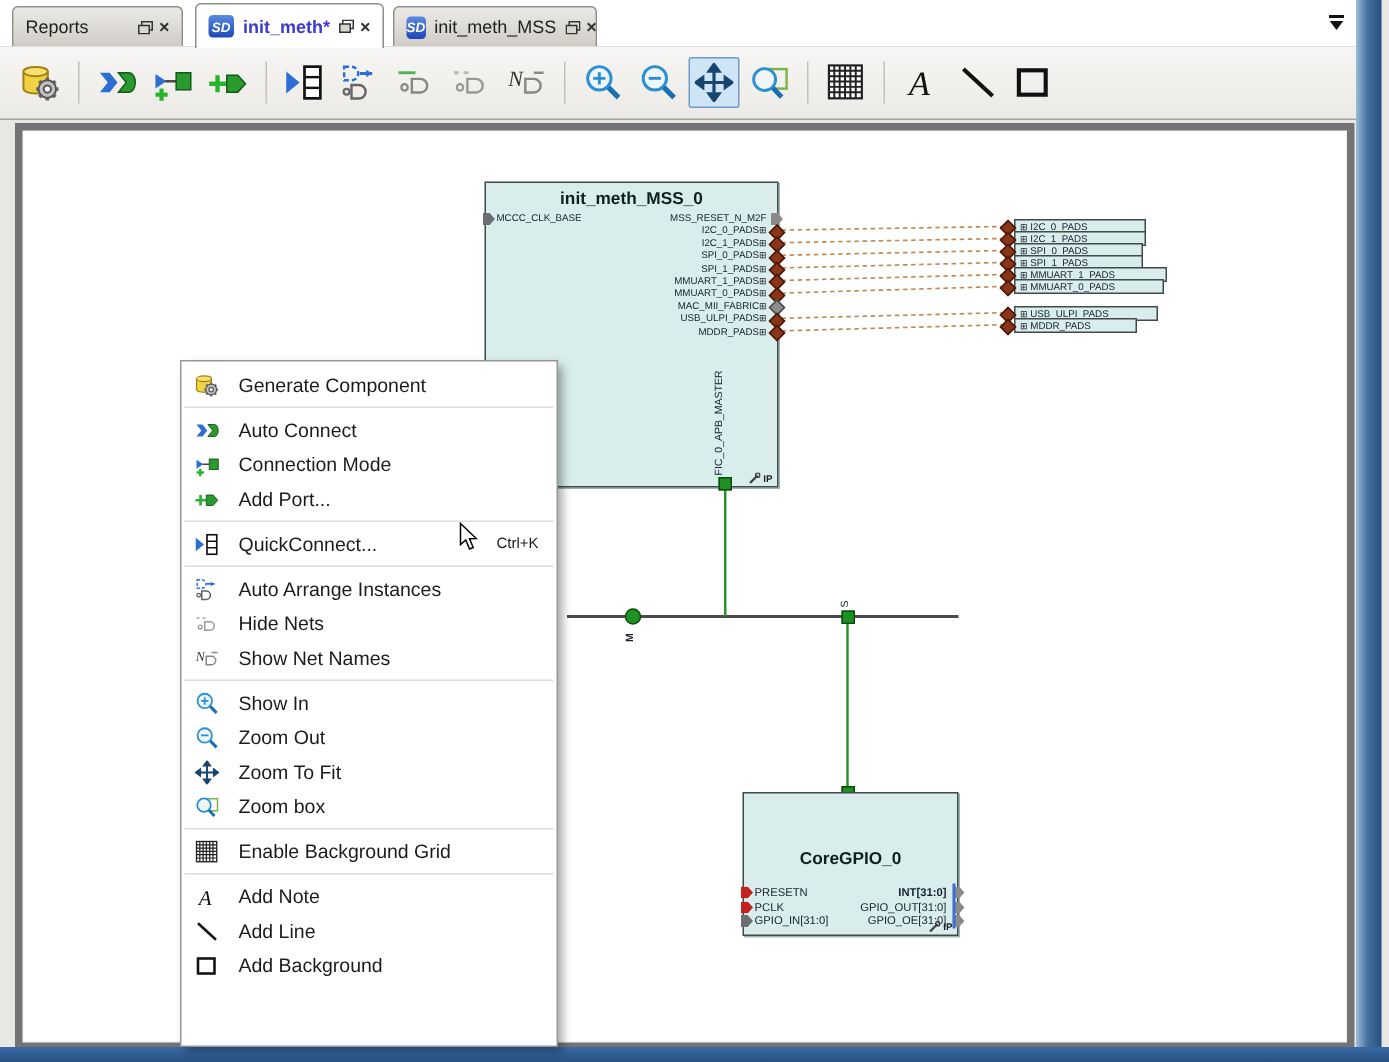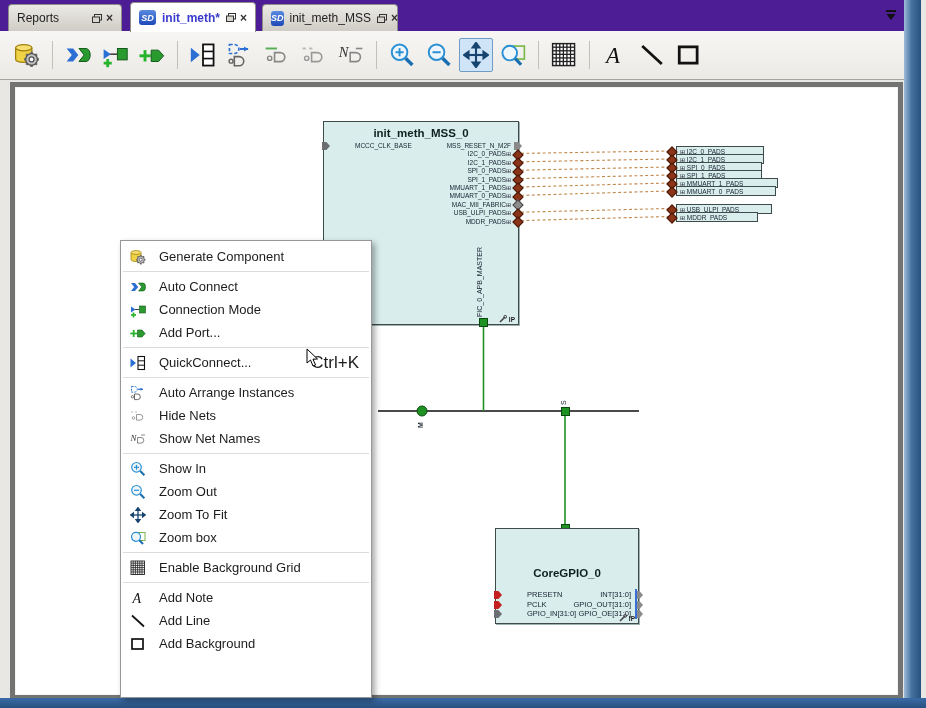--- a/index.html
+++ b/index.html
@@ -1,18 +1,18 @@
 <!DOCTYPE html>
 <html><head>
 <meta charset="utf-8">
 <style>
   html,body{margin:0;padding:0;}
   .app{position:relative;width:926px;height:708px;background:#e9e7e3;font-family:"Liberation Sans",sans-serif;overflow:hidden;-webkit-font-smoothing:antialiased;}
   
-  .tabbar{position:absolute;left:0;top:0;width:904px;height:31px;background:#4c1d95;border-bottom:1px solid #8f8d88;}
+  .tabbar{position:absolute;left:0;top:0;width:904px;height:31px;background:#ffffff;border-bottom:1px solid #8f8d88;}
   .tab{position:absolute;display:flex;align-items:center;gap:6px;padding:0 8px;box-sizing:border-box;
        border:1px solid #8f8d88;border-bottom:none;border-radius:4px 4px 0 0;background:linear-gradient(#eceae6,#cfccc5);
        font-size:12px;color:#222;cursor:default;}
   .tab.active{background:#fff;color:#3a3ace;z-index:3;font-weight:bold;}
   .sdbadge{display:inline-flex;align-items:center;justify-content:center;width:20px;height:15px;border-radius:3px;
        background:linear-gradient(#5a8ae0,#1d48b8);color:#fff;font-size:9px;font-weight:bold;font-style:italic;}
   .tabctl{display:inline-flex;align-items:center;gap:4px;margin-left:auto;}
   .tab .x{font-size:12px;font-weight:bold;color:#333;line-height:1;}
   
   .toolbar{position:absolute;left:0;top:31px;width:904px;height:49px;background:linear-gradient(#f7f6f4,#eceae6);
@@ -23,41 +23,41 @@
   .tsep{width:1px;height:28px;background:#c3c0ba;margin:0 5px;}
   .overflow{position:absolute;right:28px;top:8px;width:14px;height:14px;}
   
   .canvas{position:absolute;left:10px;top:82px;width:883px;height:608px;background:#fff;border:5px solid #737373;
        box-shadow:0 0 0 1px #f5f4f2 inset;overflow:hidden;}
   .wires{position:absolute;left:0;top:0;width:883px;height:608px;}
   .block{position:absolute;background:#d9eded;border:1px solid #3f4a4a;box-shadow:1px 1px 0 #9fb3b3;}
   .blocktitle{position:absolute;width:100%;text-align:center;font-weight:bold;font-size:11.5px;color:#102020;}
   .prow{position:absolute;font-size:6.5px;color:#16222e;white-space:nowrap;line-height:8px;}
   .prow.r{right:7px;text-align:right;}
-  .prow.l{left:7px;margin-left:24px;}
+  .prow.l{left:7px;}
   .plus{display:inline-block;font-size:6px;line-height:6px;color:#223;}
   .diam{position:absolute;width:6px;height:6px;background:#8a3418;border:1px solid #47180a;transform:rotate(45deg);}
   .diam.gray{background:#8d8d8d;border-color:#4a4a4a;}
   .pent{position:absolute;width:8px;height:8px;background:#8a8a8a;clip-path:polygon(0 0,55% 0,100% 50%,55% 100%,0 100%);}
   .pent.red{background:#c42020;}
   .pent.dark{background:#6b6f73;}
   .gsq{position:absolute;width:9px;height:9px;background:#1d9122;border:1px solid #0b4a0e;box-sizing:border-box;}
   .vlabel{position:absolute;transform-origin:0 0;transform:rotate(-90deg);font-size:7px;color:#16222e;white-space:nowrap;}
   .pad{position:absolute;height:10px;background:#d9eded;border:1px solid #3f4a4a;font-size:6.5px;line-height:9px;
        color:#16222e;white-space:nowrap;overflow:hidden;padding-left:3px;box-sizing:border-box;}
   .ipbadge{position:absolute;right:3px;bottom:1px;font-size:6.5px;font-weight:bold;color:#222;display:flex;align-items:center;gap:2px;}
   .blueline{position:absolute;width:2px;background:#3b6fd4;}
   
   .menu{position:absolute;left:120px;top:240px;width:252px;height:458px;background:#fff;border:1px solid #979797;
        box-shadow:3px 3px 6px rgba(0,0,0,.35);z-index:50;padding-top:4px;box-sizing:border-box;overflow:hidden;}
   .mi{height:23px;display:flex;align-items:center;padding:0 12px 0 8px;font-size:13px;color:#1c1c1c;}
   .mi .micon{width:18px;height:16px;margin-right:12px;flex:0 0 18px;display:flex;align-items:center;justify-content:center;}
   .mi .micon svg{width:16px;height:16px;}
   .mi.hl{background:#d6e8f8;}
-  .mi .sc{margin-left:auto;font-size:17px;color:#1c1c1c;}
+  .mi .sc{margin-left:auto;font-size:10px;color:#1c1c1c;}
   .msep{height:1px;background:#dcdcdc;margin:3px 2px;}
   
   .rstrip{position:absolute;left:904px;top:0;width:17px;height:708px;background:linear-gradient(90deg,#9dbcd8,#44719f 45%,#27517e);}
   .bstrip{position:absolute;left:0;top:698px;width:926px;height:10px;background:linear-gradient(#3a6aa6,#27517e);}
   .cursor{position:absolute;z-index:60;}
 </style>
 </head>
 <body>
 
 <svg width="0" height="0" style="position:absolute" aria-hidden="true">
@@ -394,21 +394,21 @@
     <span class="diam" style="left:653px;top:118.5px;"></span>
     <span class="diam" style="left:653px;top:126.5px;"></span>
 
     <span class="gsq" style="left:545.5px;top:437px;"></span>
     <div class="vlabel" style="left:543px;top:474px;">APB_bif</div>
     <div class="block" style="left:480px;top:441px;width:142px;height:94px;">
       <div class="blocktitle" style="top:38px;">CoreGPIO_0</div>
       <div class="prow l" style="top:62px;font-size:7.5px;">PRESETN</div>
       <div class="prow l" style="top:72px;font-size:7.5px;">PCLK</div>
       <div class="prow l" style="top:81px;font-size:7.5px;">GPIO_IN[31:0]</div>
-      <div class="prow r" style="top:62px;font-size:7.5px;">INT[31:0]</div>
+      <div class="prow r" style="top:62px;font-size:7.5px;font-weight:bold;">INT[31:0]</div>
       <div class="prow r" style="top:72px;font-size:7.5px;">GPIO_OUT[31:0]</div>
       <div class="prow r" style="top:81px;font-size:7.5px;">GPIO_OE[31:0]</div>
       <span class="pent red" style="left:-2px;top:62px;"></span>
       <span class="pent red" style="left:-2px;top:72px;"></span>
       <span class="pent dark" style="left:-2px;top:81px;"></span>
       <span class="pent" style="right:-5px;top:62px;"></span>
       <span class="pent" style="right:-5px;top:72px;"></span>
       <span class="pent" style="right:-5px;top:81px;"></span>
       <div class="blueline" style="right:1px;top:60px;height:30px;"></div>
       <div class="ipbadge">

